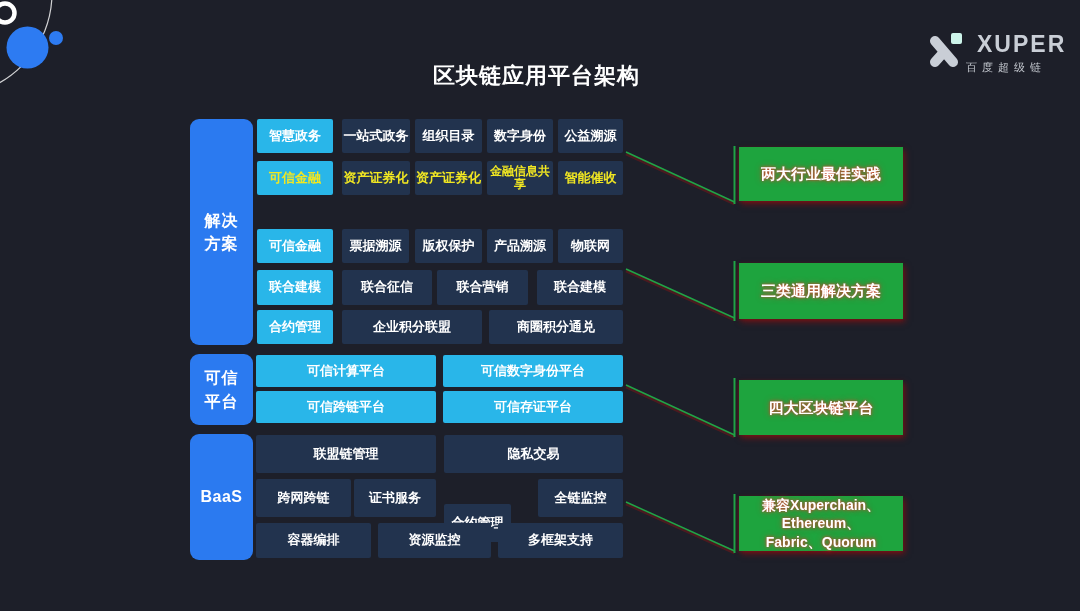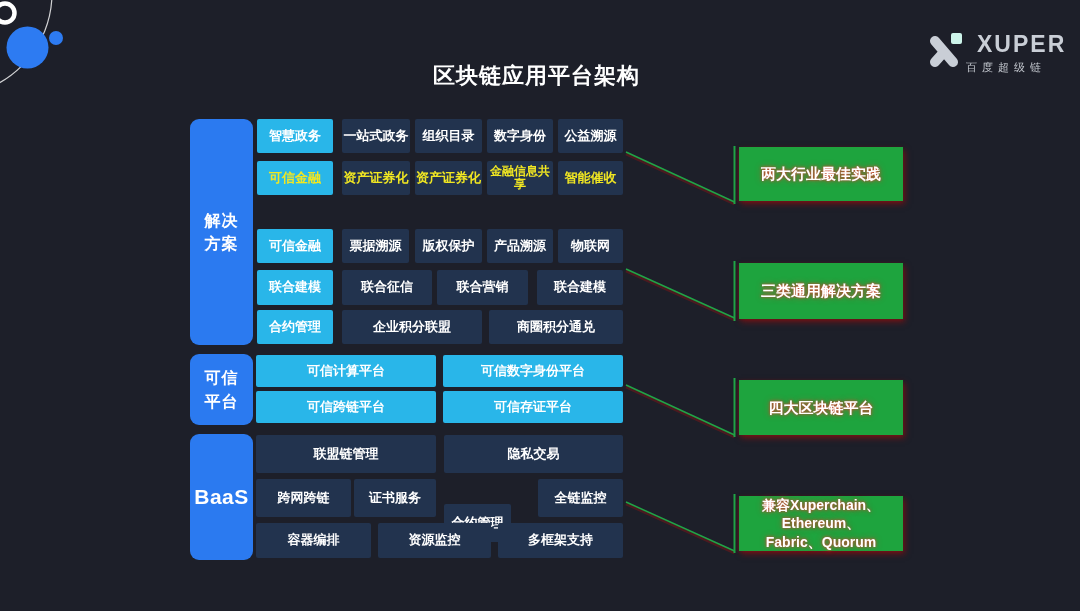--- a/index.html
+++ b/index.html
@@ -12,21 +12,21 @@
     position:absolute;left:433px;top:61px;
     color:#ffffff;font-size:22px;font-weight:700;letter-spacing:1px;
   }
   
   .band{
     position:absolute;background:#2b7af0;color:#fff;
     display:flex;align-items:center;justify-content:center;text-align:center;
     font-size:16px;font-weight:700;white-space:pre-line;line-height:1.45;
     letter-spacing:1px;border-radius:9px;
   }
-  .band.baas{font-size:21px;letter-spacing:0.5px;}
+  .band.baas{font-size:16px;letter-spacing:0.5px;}
   
   .bx{
     position:absolute;background:#22334e;color:#fff;
     display:flex;align-items:center;justify-content:center;text-align:center;
     font-size:13px;font-weight:700;border-radius:2px;line-height:1.1;
   }
   .bx.cyan{background:#29b6e9;}
   .bx.yellow{color:#f1e722;}
   
   .callout{

